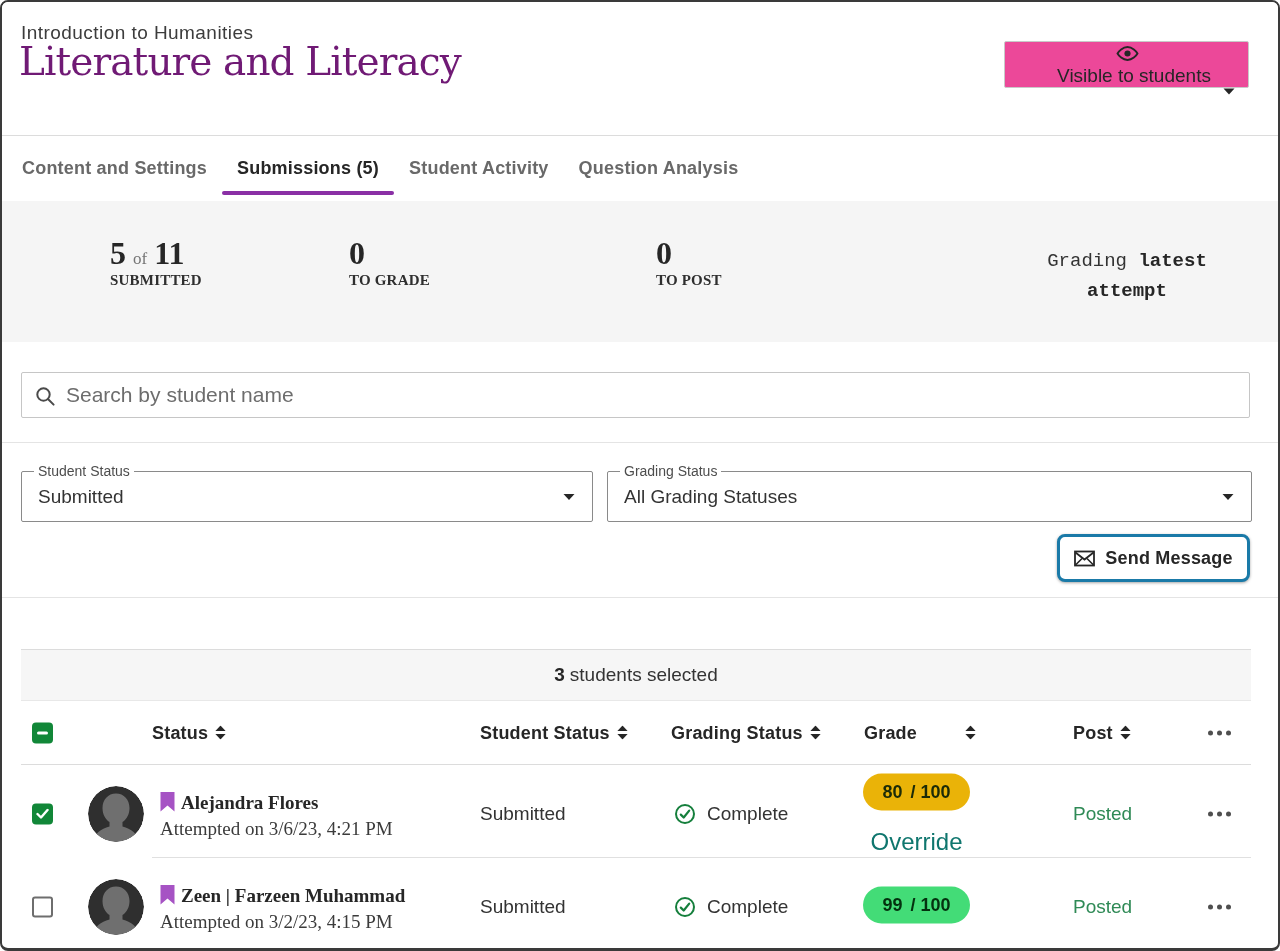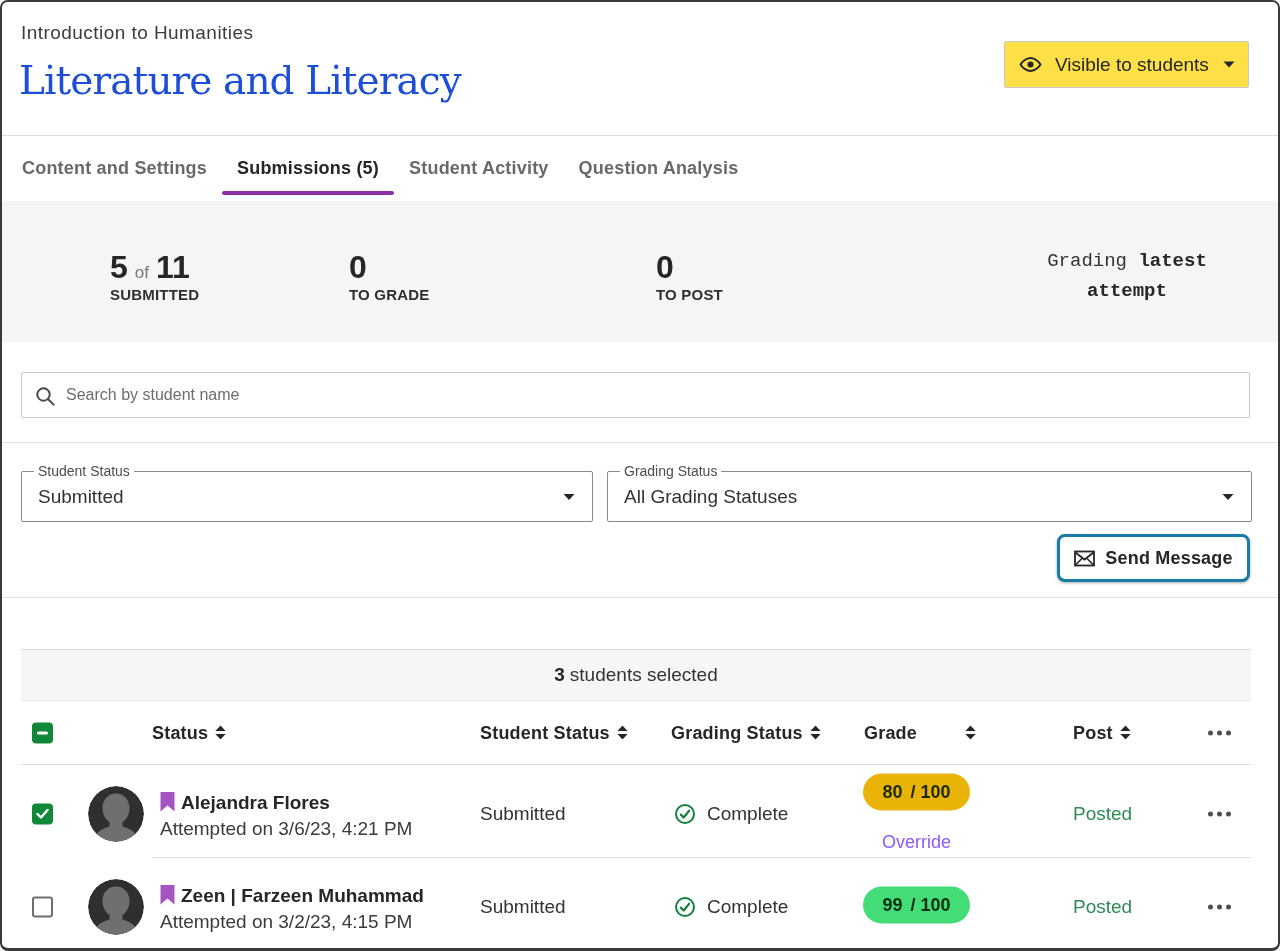--- a/index.html
+++ b/index.html
@@ -7,48 +7,48 @@
   body { font-family:"Liberation Sans", sans-serif; color:#333; }
   .frame {
     position:relative; width:1280px; height:951px;
     border:2px solid #3a3a3a; border-bottom-width:3px; border-radius:8px;
     overflow:hidden; background:#fff;
   }
 
   
   .page-header { position:relative; height:134px; border-bottom:1px solid #dcdcdc; background:#fff; }
   .context-title { position:absolute; left:19px; top:20px; font-size:19px; letter-spacing:0.45px; color:#3c3c3c; }
-  .page-title { position:absolute; left:17px; top:56px; font-family:"DejaVu Serif","Liberation Serif",serif; font-size:39px; font-weight:400; color:#1d4ed8; letter-spacing:-0.9px; }
-  .visibility-button { position:absolute; left:1002px; top:39px; width:245px; height:47px; background:#fde047; border:1px solid #c9c9c9; border-radius:2px; display:flex; align-items:center; padding:0 12px 0 14px; cursor:pointer; font-family:inherit; }
+  .page-title { position:absolute; left:17px; top:37px; font-family:"DejaVu Serif","Liberation Serif",serif; font-size:39px; font-weight:400; color:#701a75; letter-spacing:-0.9px; }
+  .visibility-button { position:absolute; left:1002px; top:39px; width:245px; height:47px; background:#ec4899; border:1px solid #c9c9c9; border-radius:2px; display:flex; align-items:center; padding:0 12px 0 14px; cursor:pointer; font-family:inherit;flex-direction:column; }
   .visibility-button .vis-label { font-size:19px; color:#262626; margin-left:13px; }
   .visibility-button .caret { margin-left:auto; }
 
   
   .tabs { position:relative; height:65px; padding-left:5px; display:flex; background:#fff; }
   .tab { position:relative; height:100%; padding:0 15px; display:flex; align-items:center; font-size:18px; font-weight:600; letter-spacing:0.2px; color:#696969; cursor:pointer; }
   .tab.active { color:#262626; }
   .tab.active::after { content:""; position:absolute; left:0; right:0; bottom:6px; height:4px; border-radius:2px; background:#8a2fa5; }
 
   
   .stats-band { position:relative; height:141px; background:#f5f5f5; }
-  .stat { position:absolute; top:49px; }
+  .stat { position:absolute; top:35px;font-family:Liberation Serif, serif; }
   .stat-line { font-size:32px; font-weight:700; color:#262626; line-height:34px; height:34px; white-space:nowrap; }
   .stat-line .of { font-size:17px; font-weight:400; color:#757575; padding:0 7px; }
   .stat-label { margin-top:2px; font-size:15px; font-weight:600; color:#2f2f2f; letter-spacing:0.2px; }
   .stat-submitted { left:108px; }
   .stat-tograde { left:347px; }
   .stat-topost { left:654px; }
   .grading-note { position:absolute; top:45px; left:1045px; width:160px; text-align:center; font-size:19px; color:#333; line-height:30px;font-family:Liberation Mono, monospace; }
   .grading-note b { color:#262626; }
 
   
   .search-section { height:100px; padding:30px 32px 0 19px; background:#fff; }
   .search-box { position:relative; width:1229px; height:46px; border:1px solid #c6c6c6; border-radius:2px; background:#fff; }
   .search-box svg { position:absolute; left:13px; top:13px; }
-  .search-input { position:absolute; left:44px; top:1px; width:1170px; height:42px; border:none; outline:none; font-size:16px; font-family:inherit; color:#333; background:transparent; }
+  .search-input { position:absolute; left:44px; top:1px; width:1170px; height:42px; border:none; outline:none; font-size:21px; font-family:inherit; color:#333; background:transparent; }
   .search-input::placeholder { color:#6d6d6d; opacity:1; }
   .divider { height:1px; background:#e4e4e4; }
 
   
   .filters-section { position:relative; height:155px; border-bottom:1px solid #e4e4e4; background:#fff; }
   .select-field { position:absolute; top:28px; height:51px; border:1px solid #8a8a8a; border-radius:2px; background:#fff; cursor:pointer; }
   .select-field .field-label { position:absolute; top:-9px; left:12px; padding:0 4px; background:#fff; font-size:14px; color:#4d4d4d; }
   .select-field .field-value { position:absolute; left:16px; top:50%; transform:translateY(-50%); font-size:19px; color:#333; }
   .select-field .caret { position:absolute; right:16px; top:50%; transform:translateY(-50%); }
   .field-student-status { left:19px; width:572px; }
@@ -58,21 +58,21 @@
 
   
   .table-section { margin:51px 31px 0 19px; width:1230px; }
   .selected-band { height:52px; background:#f6f6f6; border-top:1px solid #dcdcdc; border-bottom:1px solid #e8e8e8; display:flex; align-items:center; justify-content:center; font-size:19px; color:#333; }
   .selected-band b { color:#262626; margin-right:5px; }
   .thead { position:relative; height:64px; border-bottom:1px solid #dcdcdc; background:#fff; }
   .trow { position:relative; height:93px; background:#fff; }
   .trow::after { content:""; position:absolute; left:131px; right:0; bottom:0; height:1px; background:#e0e0e0; }
   .cell { position:absolute; top:50%; transform:translateY(-50%); white-space:nowrap; }
   .trow .cell { top:calc(50% + 2px); }
-  .trow .col-studentinfo { top:calc(50% + 4px); }
+  .trow .col-studentinfo { top:calc(50% + 4px);font-family:Liberation Serif, serif; }
   .trow .col-gradeblock { top:50%; }
   .hcell { font-size:18px; font-weight:600; letter-spacing:0.2px; color:#262626; display:flex; align-items:center; gap:7px; }
   .col-check { left:11px; }
   .col-student-h { left:131px; }
   .col-status { left:459px; }
   .col-grading-h { left:650px; }
   .col-grade-h { left:843px;gap:48px; }
   .col-post { left:1052px; }
   .col-menu { left:1185px; }
 
@@ -90,21 +90,21 @@
   .name-line { display:flex; align-items:center; gap:6px; line-height:25px; }
   .name-line .student-name { font-size:19px; font-weight:700; color:#262626; }
   .attempted-line { font-size:19px; color:#3b3b3b; line-height:27px; }
   .cell-text { font-size:19px; color:#333; }
   .grading-cell { left:653px; display:flex; align-items:center; gap:11px; }
   .col-gradeblock { left:842px; width:107px; text-align:center; }
   .grade-pill { display:inline-flex; align-items:center; justify-content:center; width:107px; height:37px; border-radius:18.5px; font-size:18px; font-weight:700; }
   .grade-pill .gmax { margin-left:8px; }
   .pill-row0 { background:#cbe94f; color:#1c2b07; }
   .pill-row1 { background:#43dc77; color:#04310f; }
-  .grade-note { margin-top:22px; font-size:18px; color:#8b5cf6; line-height:18px; }
+  .grade-note { margin-top:22px; font-size:24px; color:#0f766e; line-height:18px; }
   .posted { font-size:19px; color:#2f8a56; cursor:pointer; }
 </style>
 </head>
 <body>
 
 <div class="frame">
 
   <header class="page-header">
     <div class="context-title">Introduction to Humanities</div>
     <h1 class="page-title">Literature and Literacy</h1>

